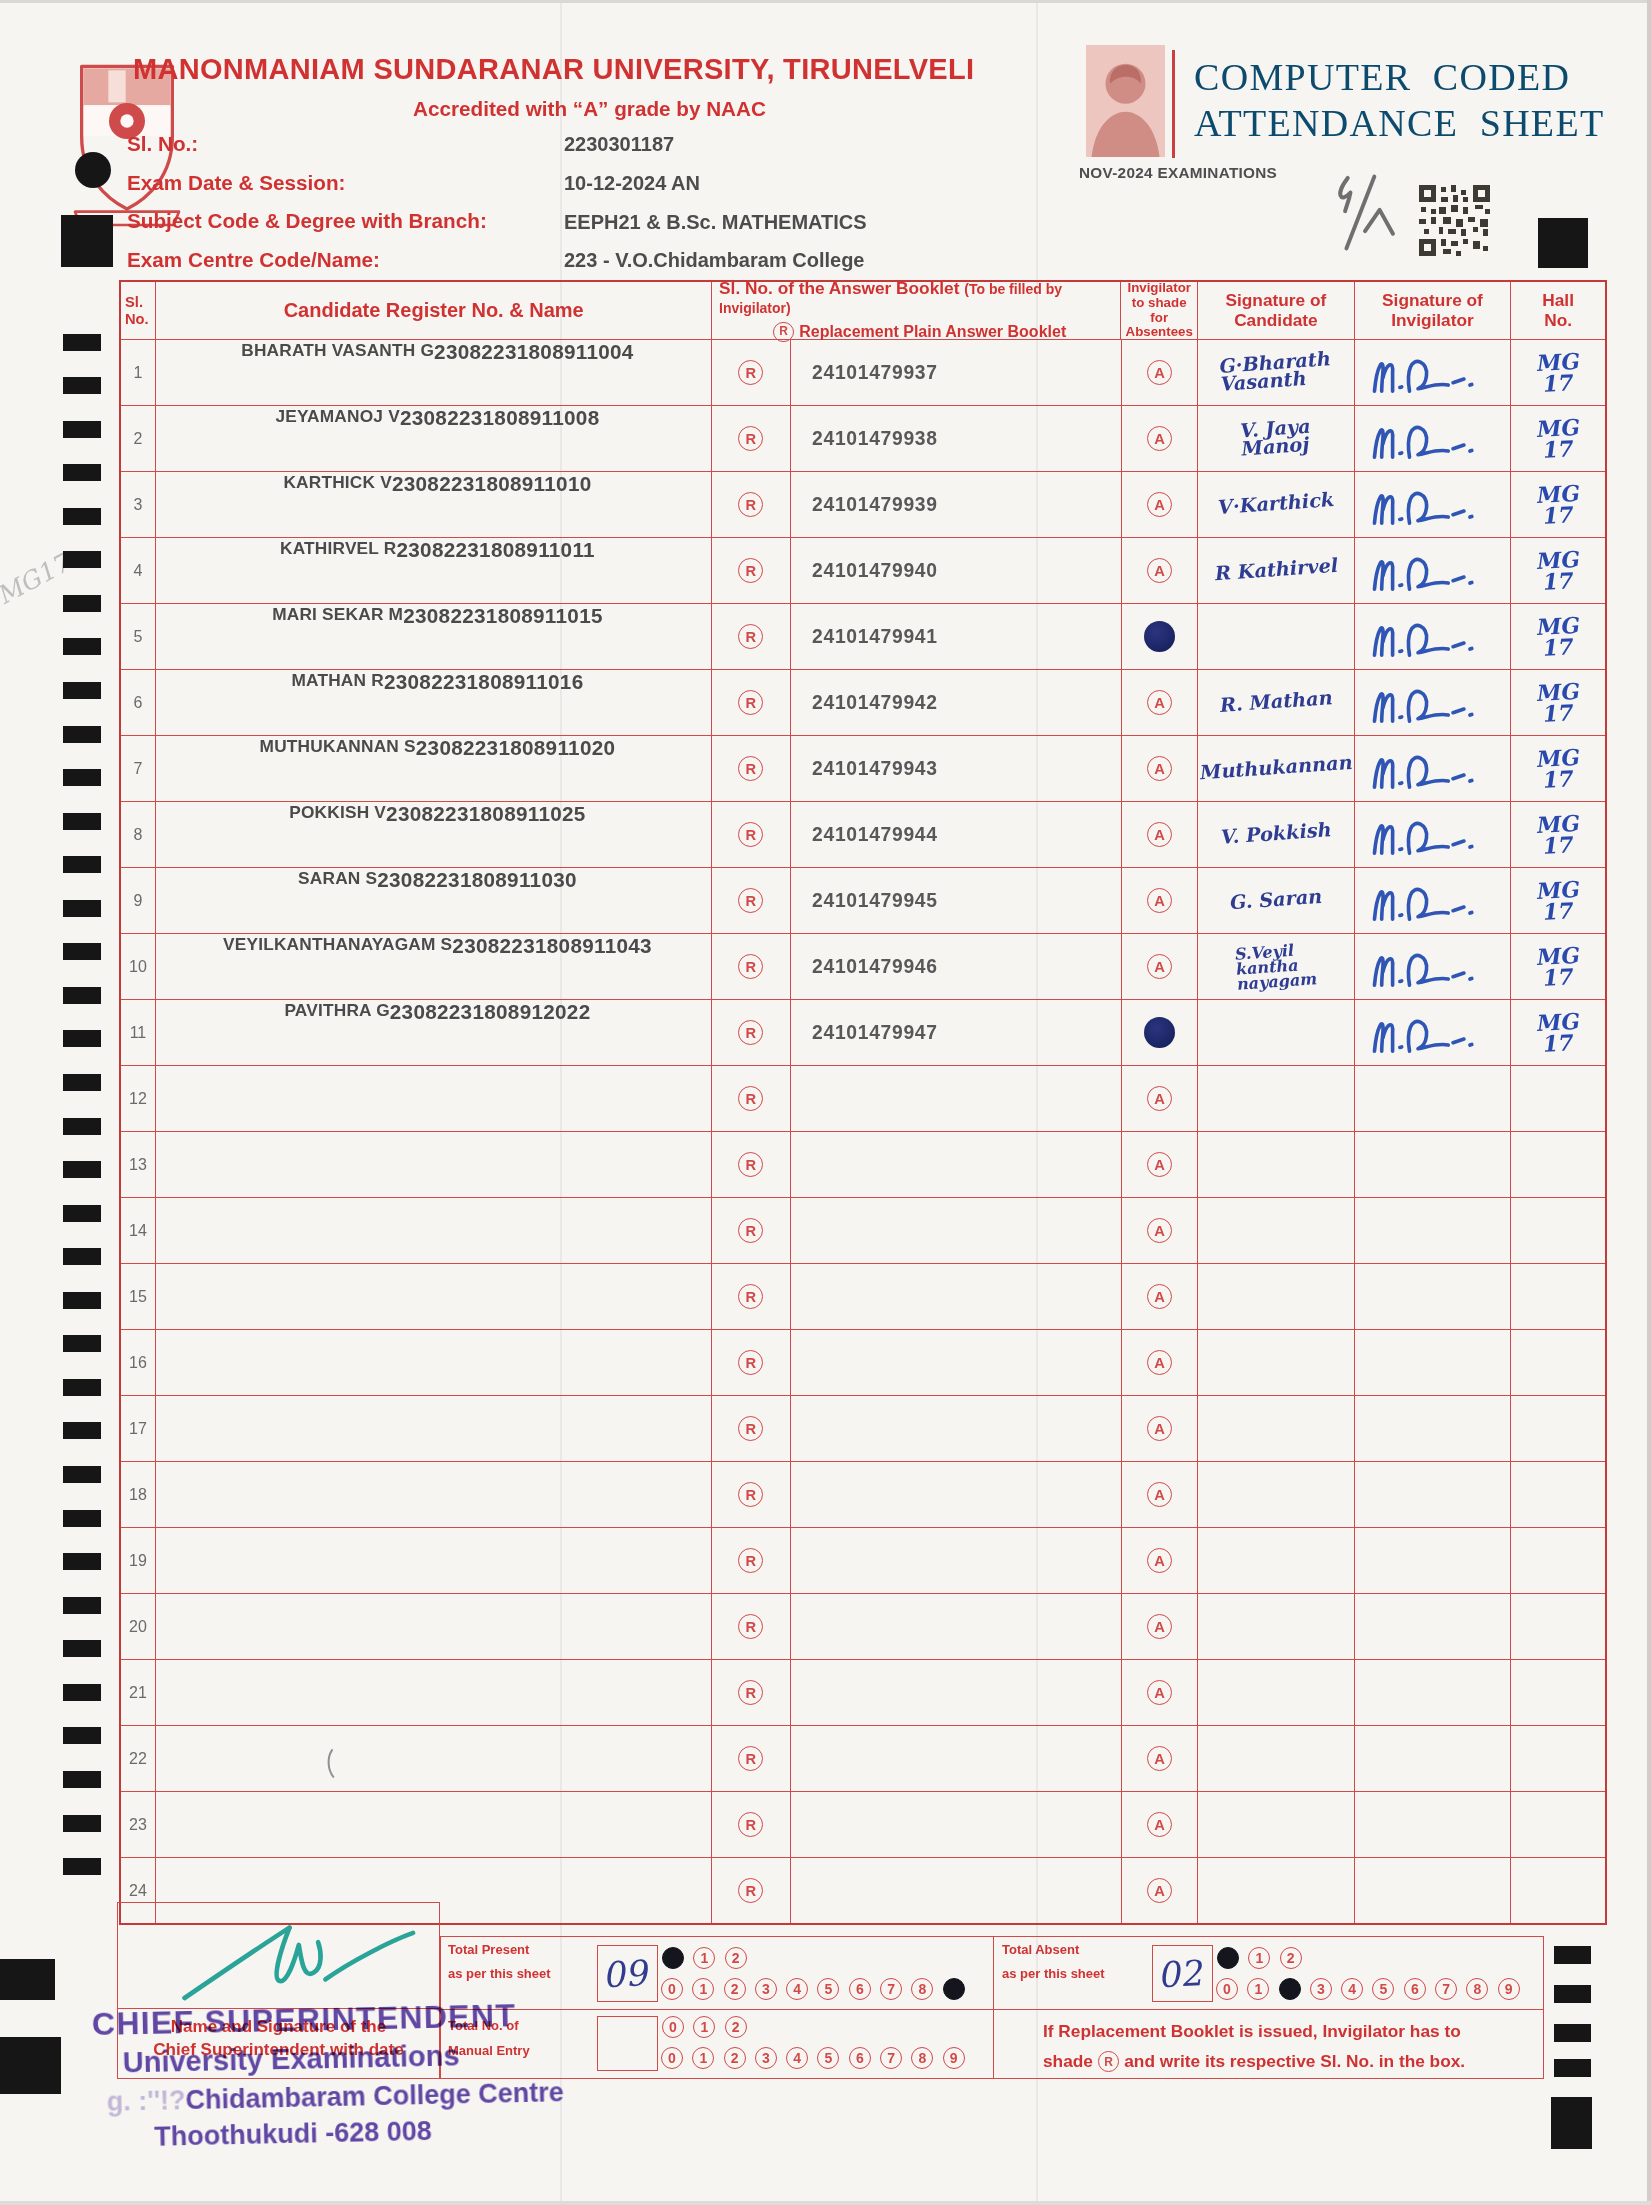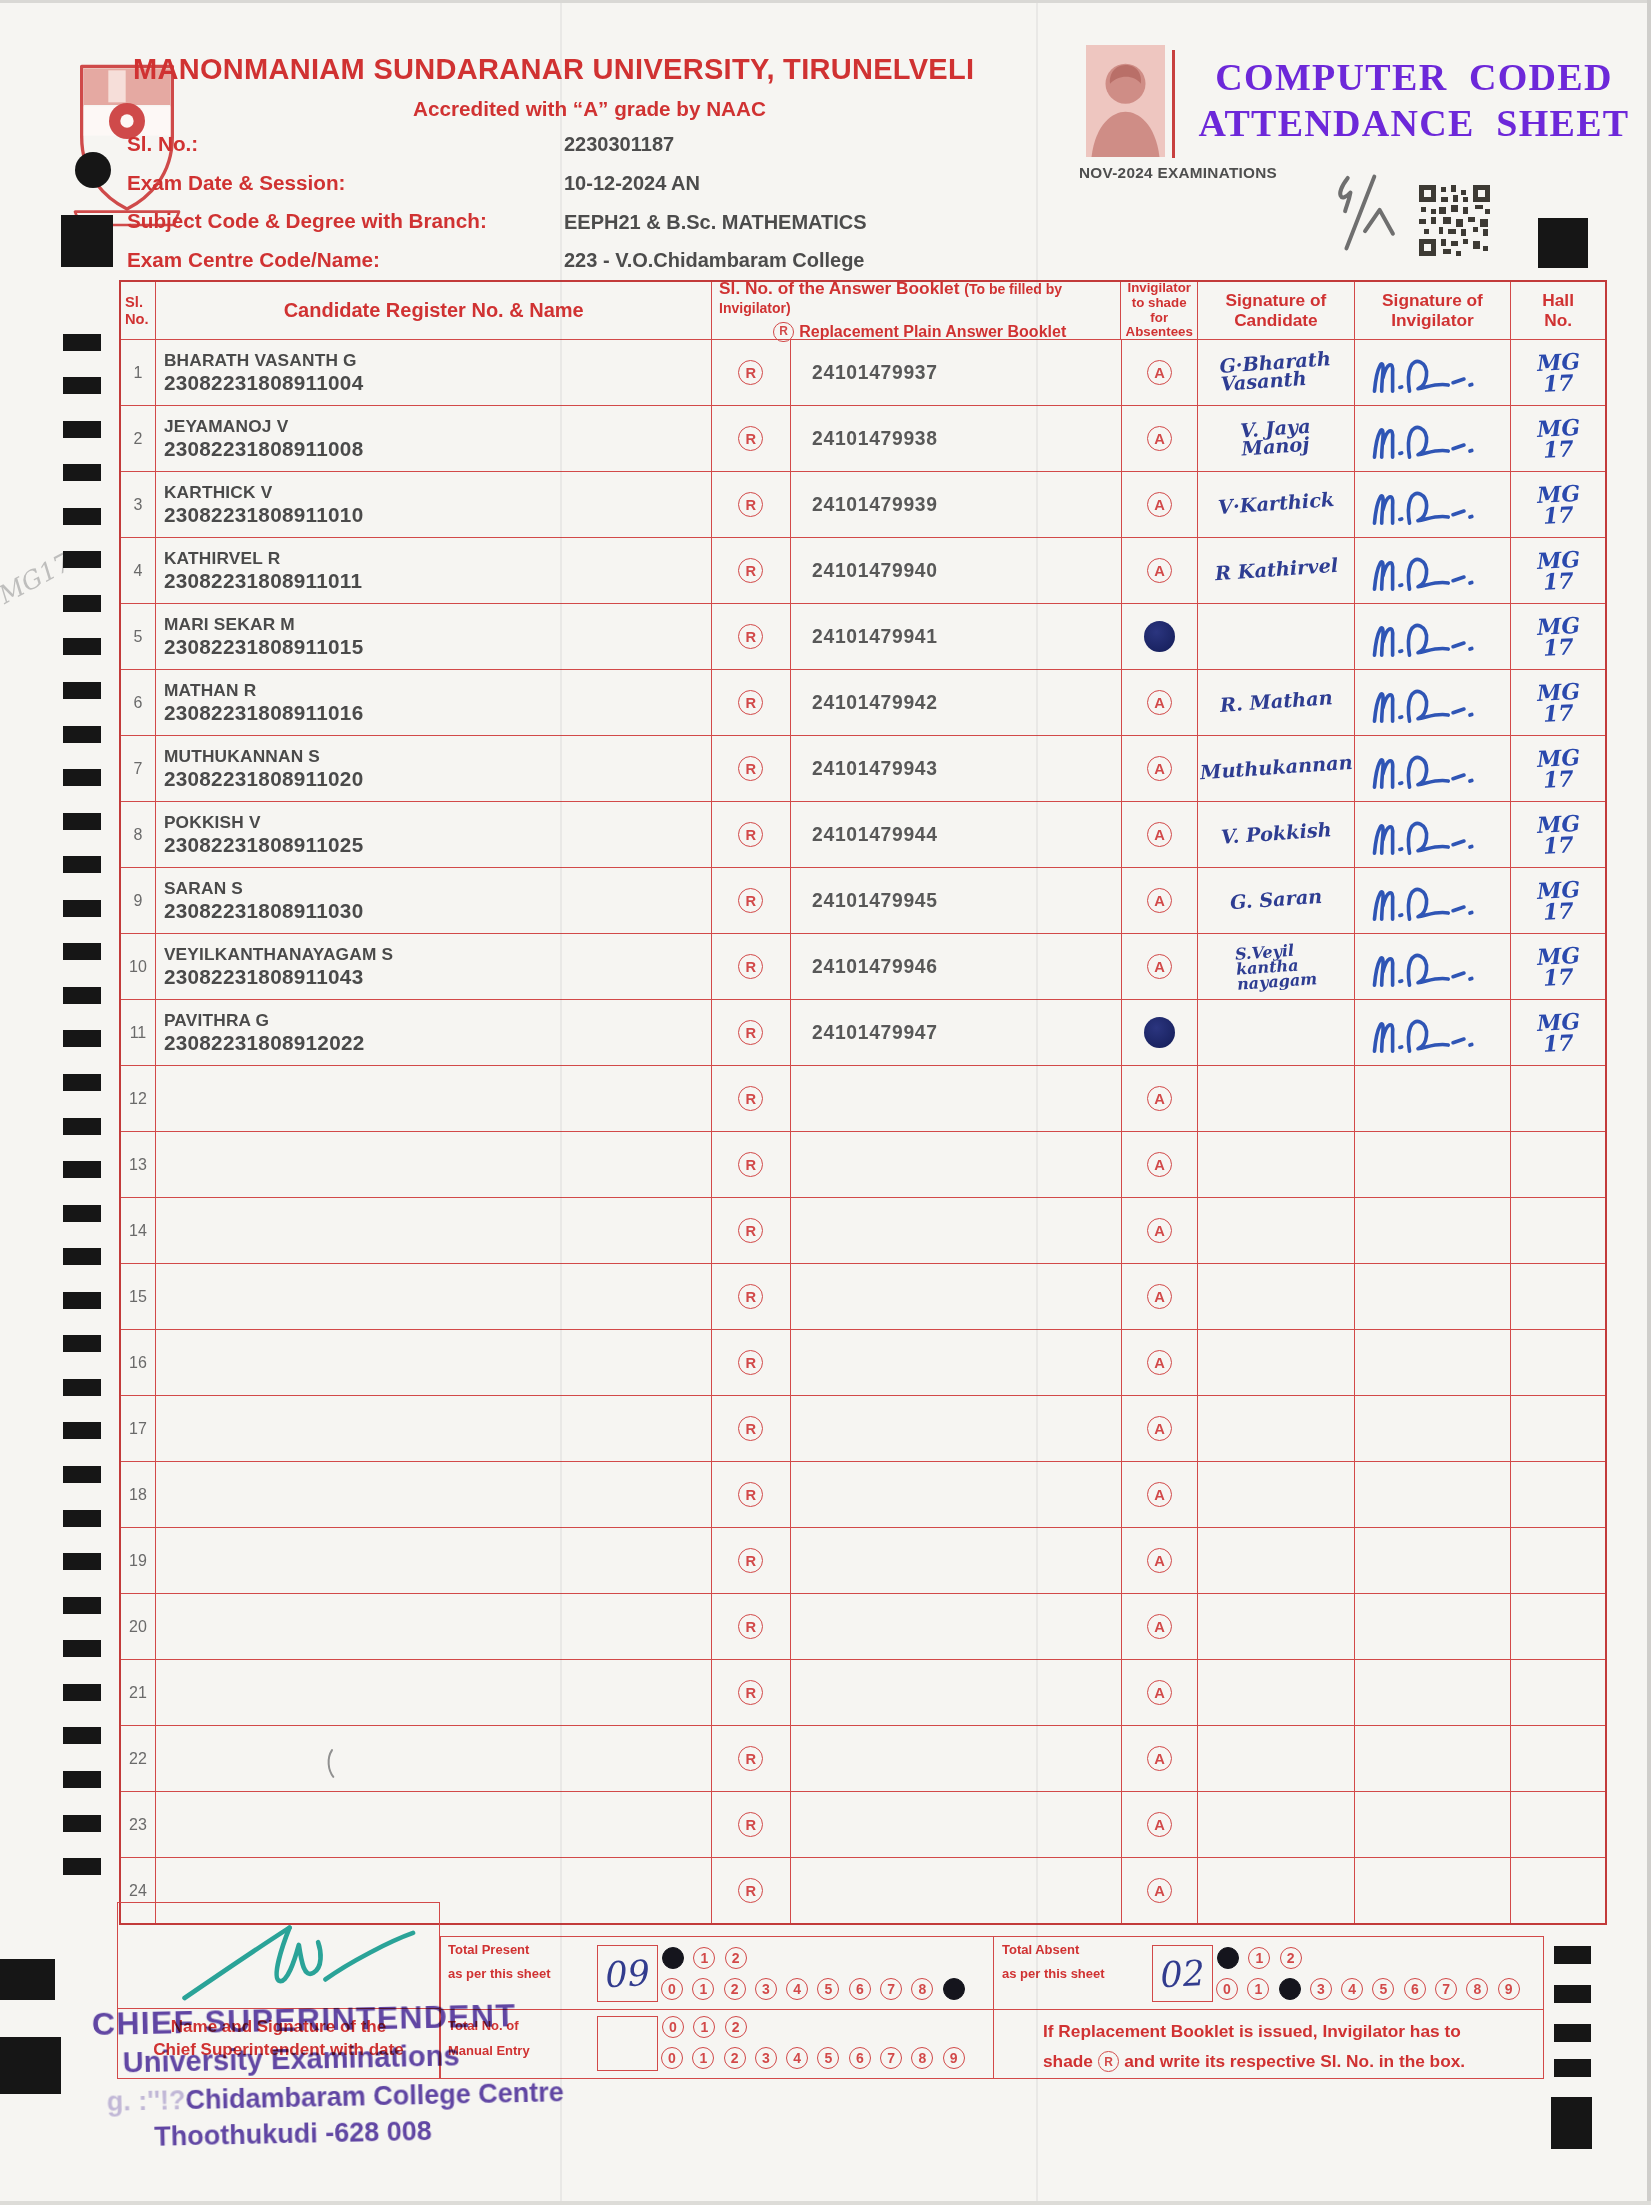--- a/index.html
+++ b/index.html
@@ -13,40 +13,40 @@
   .edge-bottom{position:absolute;left:0;bottom:0;width:1652px;height:4px;background:#dddcd8;z-index:41;}
   .mark{position:absolute;background:#161616;}
   
   .uni-title{position:absolute;left:133px;top:53px;width:914px;font-size:29px;font-weight:bold;
              color:#d03232;letter-spacing:0.3px;white-space:nowrap;}
   .accred{position:absolute;left:256px;top:97px;width:667px;text-align:center;font-size:20.7px;
           font-weight:bold;color:#d03232;}
   .photo{position:absolute;left:1086px;top:45px;width:79px;height:112px;background:#eec6c0;overflow:hidden;}
   .hdr-div{position:absolute;left:1172px;top:50px;width:2.7px;height:108px;background:#c8403f;}
   .sheet-title{position:absolute;left:1194px;width:440px;font-family:"Liberation Serif", serif;
-               font-weight:bold;font-size:38px;color:#6d28d9;letter-spacing:1.3px;word-spacing:10.7px;white-space:nowrap;text-align:center;}
+               font-weight:normal;font-size:38px;color:#0c4a6e;letter-spacing:1.3px;word-spacing:10.7px;white-space:nowrap;}
   .session{position:absolute;left:1079px;top:164px;font-size:15.3px;font-weight:bold;color:#4e4e4e;letter-spacing:0.3px;}
   
   .ilabel{position:absolute;left:127px;font-size:20.7px;font-weight:bold;color:#d03232;white-space:nowrap;}
   .ivalue{position:absolute;left:564px;font-size:20px;font-weight:bold;color:#4c4c4c;white-space:nowrap;}
   
   .tbl{position:absolute;left:119px;top:280px;width:1488px;border:2px solid #c23a3a;box-sizing:border-box;}
   .thead{display:flex;height:57px;border-bottom:1.3px solid #d24949;color:#d03232;}
   .hc{box-sizing:border-box;border-right:1.3px solid #d24949;display:flex;flex-direction:column;
       align-items:center;justify-content:center;text-align:center;font-weight:bold;line-height:1.12;}
   .hc:last-child{border-right:none;}
   .trow{display:flex;height:65px;border-bottom:1.3px solid #d24949;}
   .trow:last-child{border-bottom:none;}
   .c{box-sizing:border-box;border-right:1.3px solid #d24949;display:flex;align-items:center;}
   .c:last-child{border-right:none;}
   .w-sl{width:35px;}.w-name{width:558px;}.w-rc{width:79px;}.w-bk{width:332px;}
   .w-ac{width:77px;}.w-cs{width:157px;}.w-is{width:157px;}.w-hl{width:94px;}
   .w-bkhdr{width:410px;}
   .c.sl{justify-content:center;color:#6a6a6a;font-size:16px;}
-  .c.name{flex-direction:column;align-items:flex-start;justify-content:center;padding-left:8px;color:#4a4a4a;}
+  .c.name{flex-direction:row;align-items:flex-start;justify-content:center;padding-left:8px;color:#4a4a4a;}
   .nm{font-weight:bold;font-size:17.3px;letter-spacing:0.2px;}
   .reg{font-weight:bold;font-size:20.7px;letter-spacing:0.3px;}
   .c.rc,.c.ac{justify-content:center;}
   .c.bk{padding-left:21.3px;font-weight:bold;font-size:19.3px;color:#585858;letter-spacing:0.7px;}
   .circ{display:inline-flex;width:23px;height:23px;border:1.7px solid #d24949;border-radius:50%;
         align-items:center;justify-content:center;color:#d24949;font-weight:bold;font-size:14.7px;flex:none;}
   .blob{width:31px;height:31px;border-radius:50%;background:radial-gradient(circle at 40% 35%,#2b357f,#131c56);}
   .hand{font-family:"DejaVu Serif", serif;font-style:italic;color:#2e3d92;}
   .c.cs{justify-content:center;}
   .sigtxt{transform:rotate(-4deg);font-size:19.3px;line-height:.95;font-weight:bold;}

